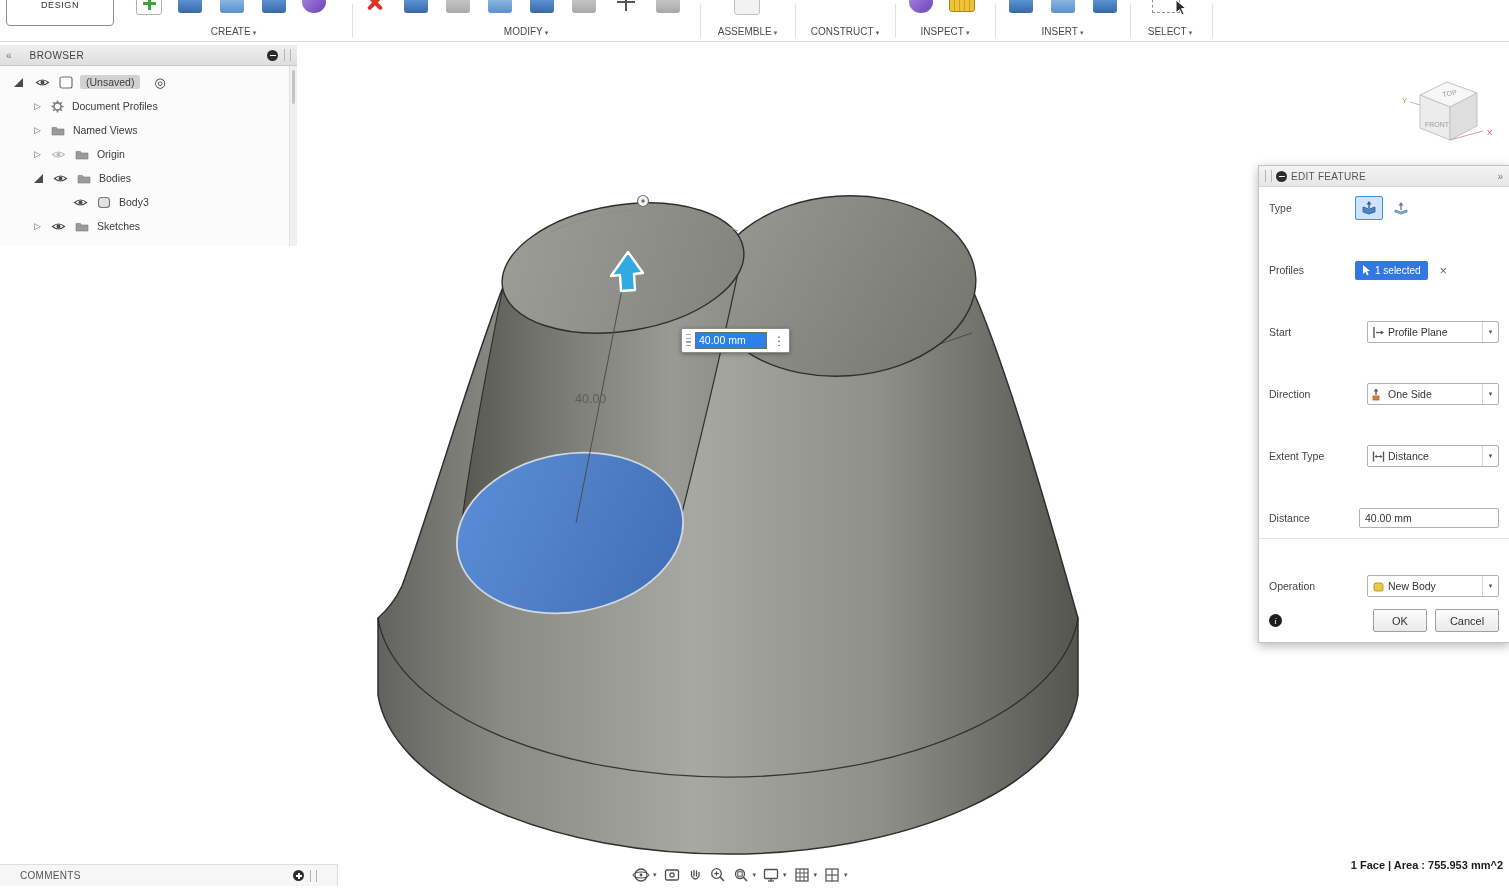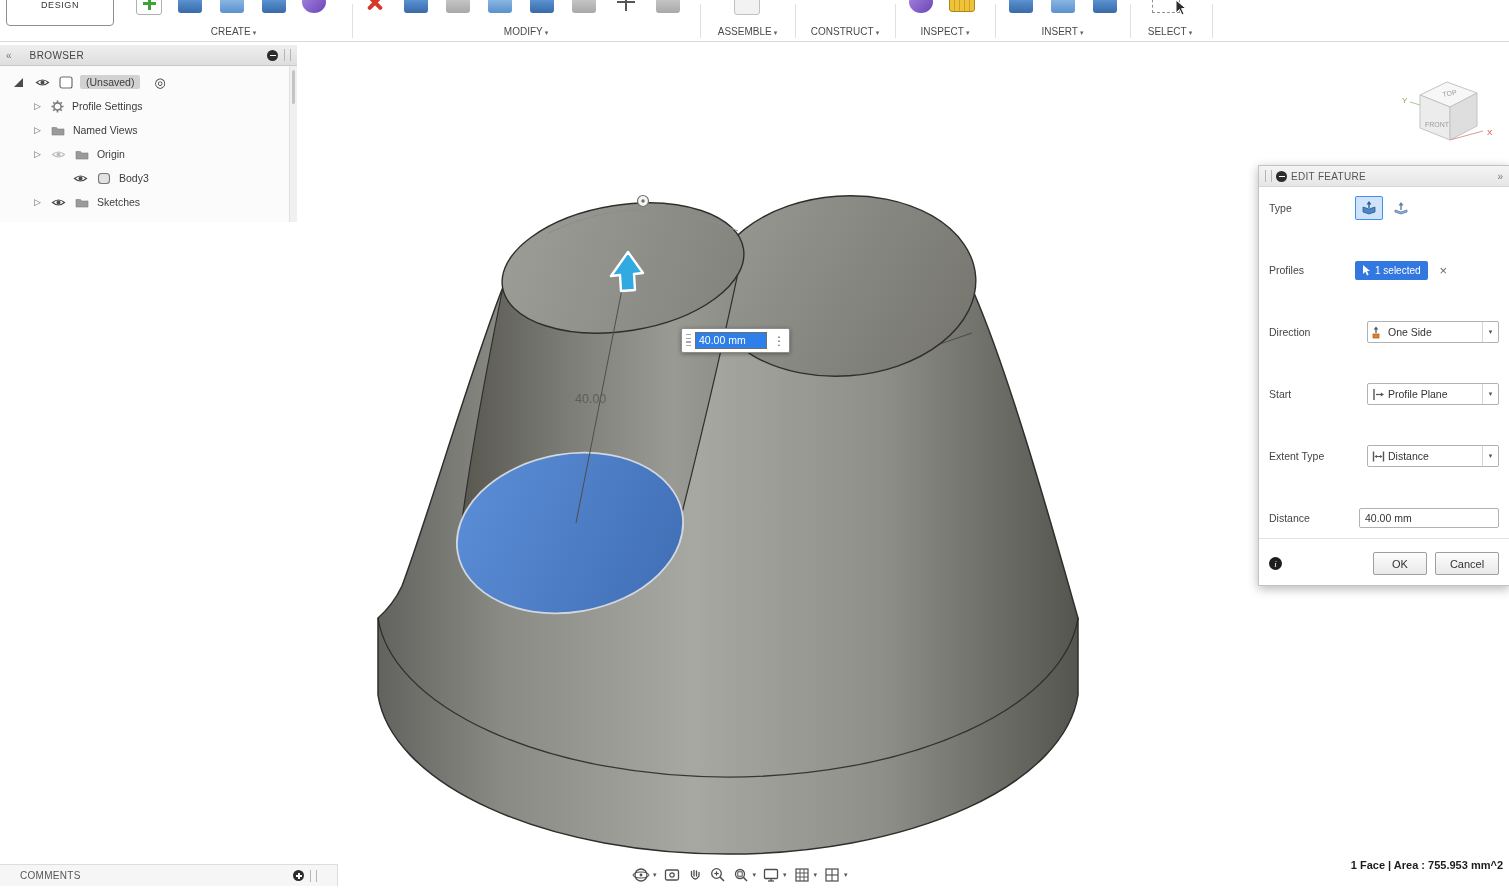--- a/index.html
+++ b/index.html
@@ -296,21 +296,21 @@
             <line x1="6.5" y1="10.5" x2="6.5" y2="12.5"></line>
           <line x1="0.5" y1="6.5" x2="2.5" y2="6.5"></line>
             <line x1="10.5" y1="6.5" x2="12.5" y2="6.5"></line>
           <line x1="2.2" y1="2.2" x2="3.6" y2="3.6"></line>
             <line x1="9.4" y1="9.4" x2="10.8" y2="10.8"></line>
           <line x1="2.2" y1="10.8" x2="3.6" y2="9.4"></line>
             <line x1="9.4" y1="3.6" x2="10.8" y2="2.2"></line>
         </g>
       </svg>
       <span style="width:8px"></span>
-      <span>Profile Settings</span>
+      <span>Document Profiles</span>
     </div>
 
     <div class="trow">
       <span style="width:34px"></span>
         <span class="tri-closed">▷</span>
       <span style="width:10px"></span>
       <svg width="14" height="11" viewBox="0 0 14 11">
         <path d="M1 2.5 L5.5 2.5 L6.5 4 L13 4 L13 10 L1 10 Z" fill="#9a9a9a" stroke="#7c7c7c" stroke-width="0.6"></path>
       </svg>
       <span style="width:8px"></span>
@@ -326,20 +326,35 @@
           <circle cx="7.5" cy="5.5" r="2" fill="#4a4a4a"></circle>
       </svg>
       <span style="width:9px"></span>
       <svg width="14" height="11" viewBox="0 0 14 11">
         <path d="M1 2.5 L5.5 2.5 L6.5 4 L13 4 L13 10 L1 10 Z" fill="#9a9a9a" stroke="#7c7c7c" stroke-width="0.6"></path>
       </svg>
       <span style="width:8px"></span>
       <span>Origin</span>
     </div>
 
+    <div class="trow">
+      <span style="width:34px"></span>
+        <span class="tri-open"></span>
+      <span style="width:10px"></span>
+      <svg class="eye" width="15" height="11" viewBox="0 0 15 11">
+        <path d="M1.5 5.5 Q7.5 .5 13.5 5.5 Q7.5 10.5 1.5 5.5 Z" fill="none" stroke="#4a4a4a" stroke-width="1.2"></path>
+          <circle cx="7.5" cy="5.5" r="2" fill="#4a4a4a"></circle>
+      </svg>
+      <span style="width:9px"></span>
+      <svg width="14" height="11" viewBox="0 0 14 11">
+        <path d="M1 2.5 L5.5 2.5 L6.5 4 L13 4 L13 10 L1 10 Z" fill="#9a9a9a" stroke="#7c7c7c" stroke-width="0.6"></path>
+      </svg>
+      <span style="width:8px"></span>
+      <span>Bodies</span>
+    </div>
 
     <div class="trow">
       <span style="width:73px"></span>
       <svg class="eye" width="15" height="11" viewBox="0 0 15 11">
         <path d="M1.5 5.5 Q7.5 .5 13.5 5.5 Q7.5 10.5 1.5 5.5 Z" fill="none" stroke="#4a4a4a" stroke-width="1.2"></path>
           <circle cx="7.5" cy="5.5" r="2" fill="#4a4a4a"></circle>
       </svg>
       <span style="width:9px"></span>
       <svg width="14" height="13" viewBox="0 0 14 13">
         <rect x="1.5" y="1.5" width="11" height="10" rx="3" fill="#e2e2e2" stroke="#777" stroke-width="1.1"></rect>
@@ -399,52 +414,52 @@
   <div class="drow">
     <span class="dlabel">Profiles</span>
     <span class="dctrl" style="margin-left:6px;">
       <span class="chip-sel">
         <svg width="9" height="11" viewBox="0 0 9 11">
           <polygon points="1,0 1,9 3.4,6.8 5,10.5 6.6,9.8 5.1,6.1 8,6.1" fill="#fff"></polygon>
         </svg>
         <span>1 selected</span>
       </span>
       <span class="chip-x">×</span>
+    </span>
+  </div>
+
+  <div class="drow">
+    <span class="dlabel">Start</span>
+    <span class="dctrl">
+      <span class="selectbox">
+        <span class="sicon">
+          <svg width="13" height="13" viewBox="0 0 13 13">
+              <line x1="2" y1="1" x2="2" y2="12" stroke="#555" stroke-width="1.4"></line>
+              <line x1="4" y1="6.5" x2="10" y2="6.5" stroke="#555" stroke-width="1.2"></line>
+              <polygon points="12,6.5 8.8,4.6 8.8,8.4" fill="#555"></polygon>
+            </svg>
+        </span>
+        <span class="stext">Profile Plane</span>
+        <span class="scaret">▾</span>
+      </span>
     </span>
   </div>
 
   <div class="drow">
     <span class="dlabel">Direction</span>
     <span class="dctrl">
       <span class="selectbox">
         <span class="sicon">
           <svg width="13" height="13" viewBox="0 0 13 13">
               <rect x="1" y="8" width="6" height="4" fill="#e08030" stroke="#a85818" stroke-width="0.7"></rect>
               <line x1="4" y1="7" x2="4" y2="2.5" stroke="#555" stroke-width="1.3"></line>
               <polygon points="4,0.5 6.3,3.5 1.7,3.5" fill="#555"></polygon>
             </svg>
         </span>
         <span class="stext">One Side</span>
-        <span class="scaret">▾</span>
-      </span>
-    </span>
-  </div>
-
-  <div class="drow">
-    <span class="dlabel">Start</span>
-    <span class="dctrl">
-      <span class="selectbox">
-        <span class="sicon">
-          <svg width="13" height="13" viewBox="0 0 13 13">
-              <line x1="2" y1="1" x2="2" y2="12" stroke="#555" stroke-width="1.4"></line>
-              <line x1="4" y1="6.5" x2="10" y2="6.5" stroke="#555" stroke-width="1.2"></line>
-              <polygon points="12,6.5 8.8,4.6 8.8,8.4" fill="#555"></polygon>
-            </svg>
-        </span>
-        <span class="stext">Profile Plane</span>
         <span class="scaret">▾</span>
       </span>
     </span>
   </div>
 
   <div class="drow">
     <span class="dlabel">Extent Type</span>
     <span class="dctrl">
       <span class="selectbox">
         <span class="sicon">
@@ -467,20 +482,34 @@
     <span class="dctrl">
       <span class="inputbox">
           <span>40.00 mm</span>
         </span>
     </span>
   </div>
 
 
   <div class="dsep"></div>
 
+  <div class="drow">
+    <span class="dlabel">Operation</span>
+    <span class="dctrl">
+      <span class="selectbox">
+        <span class="sicon">
+          <svg width="13" height="13" viewBox="0 0 13 13">
+              <rect x="2" y="3" width="9" height="8" rx="2" fill="#e8c84a" stroke="#b0922c" stroke-width="0.9"></rect>
+            </svg>
+        </span>
+        <span class="stext">New Body</span>
+        <span class="scaret">▾</span>
+      </span>
+    </span>
+  </div>
 
   <div class="dfoot">
     <span class="info-i">i</span>
     <span class="btn btn-ok">OK</span>
     <span class="btn btn-cancel">Cancel</span>
   </div>
 </div>
 
 <div class="navbar">
   <svg width="18" height="18" viewBox="0 0 18 18">

